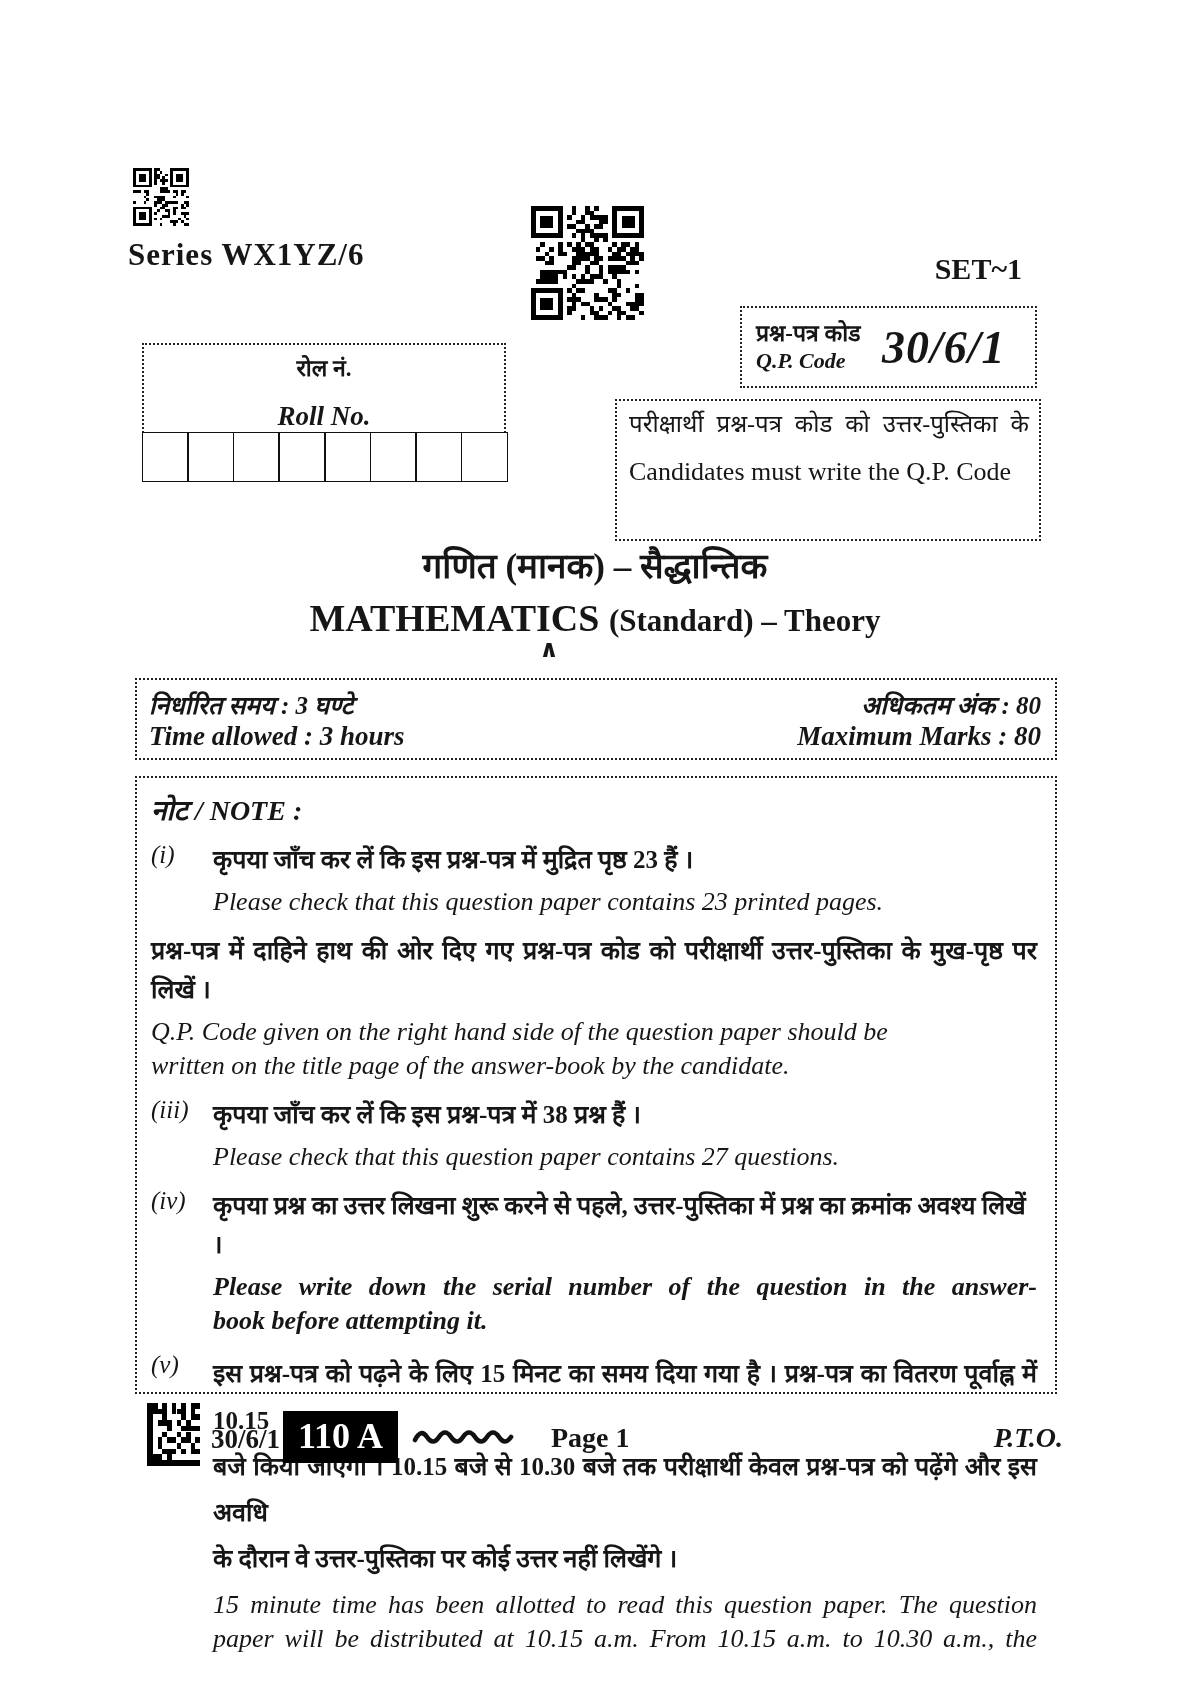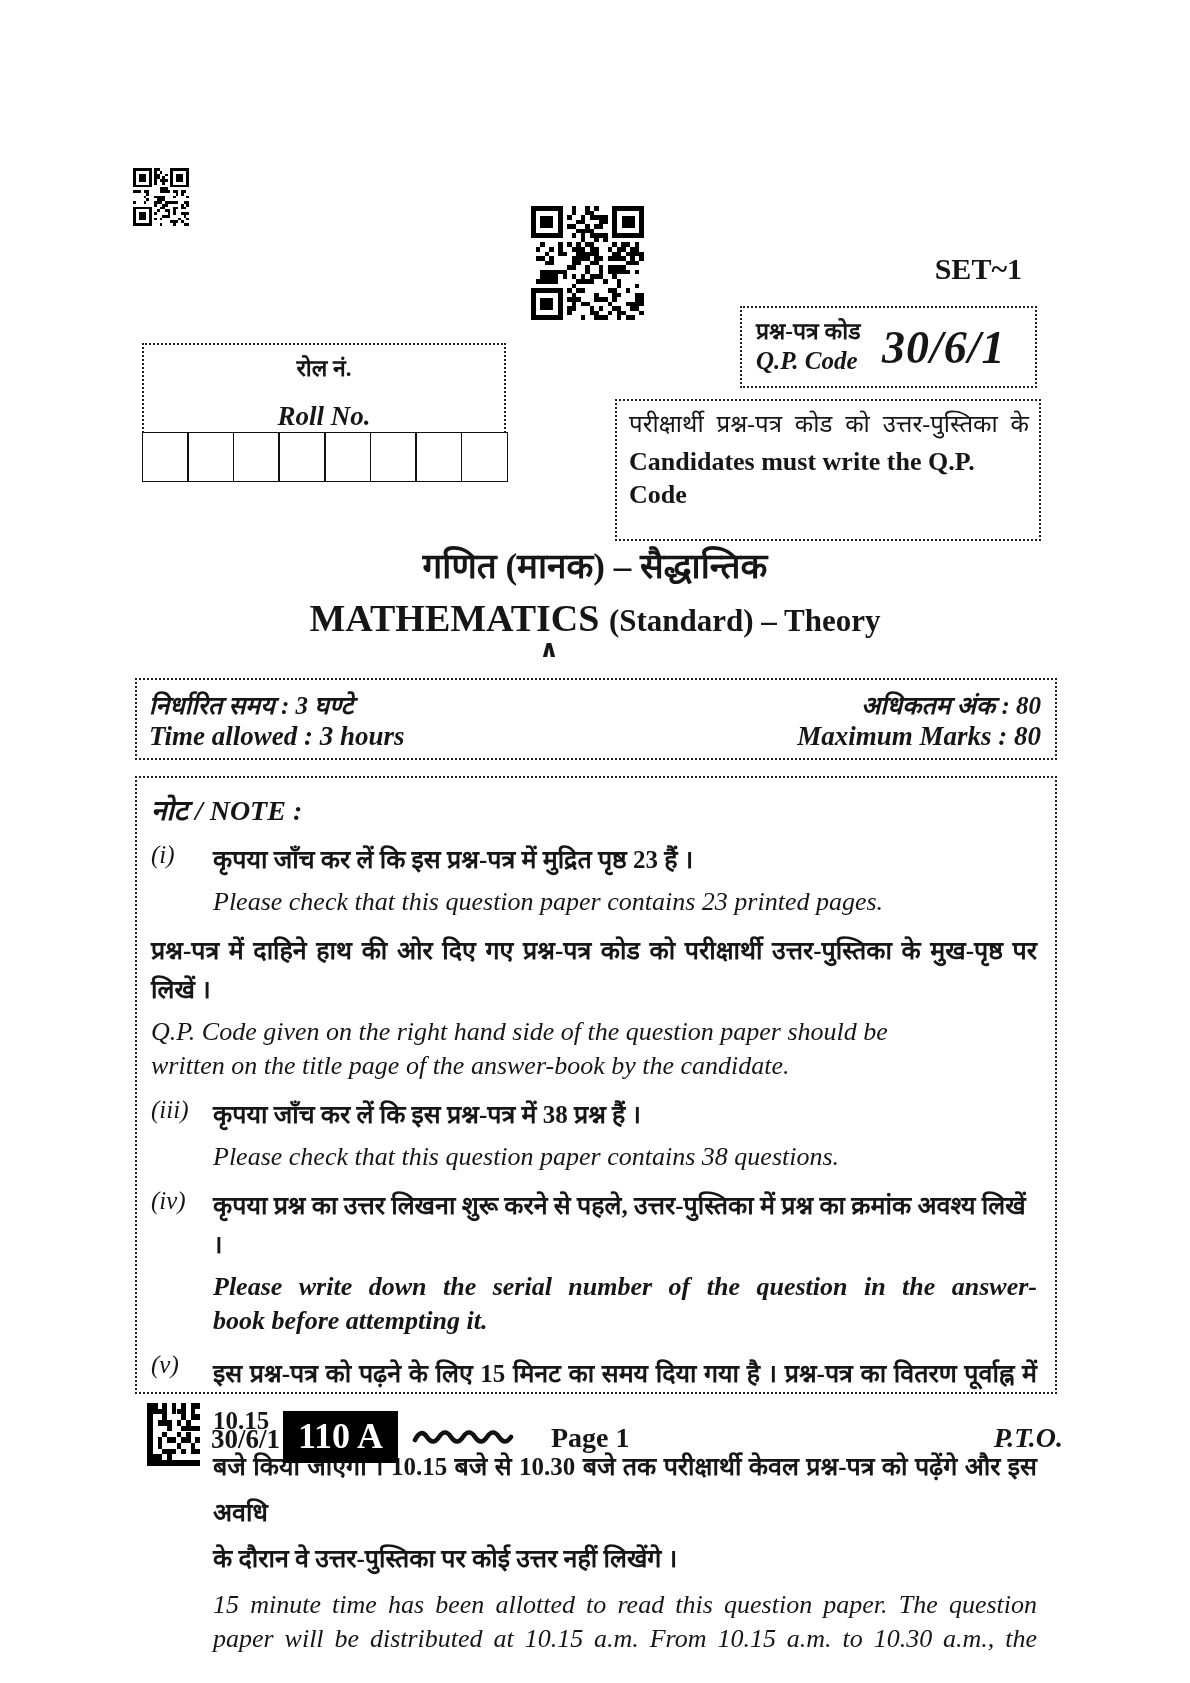--- a/index.html
+++ b/index.html
@@ -22,37 +22,37 @@
               border-left:6px solid #000; border-bottom:6px solid #000; }
   
   .series { position:absolute; left:128px; top:237px; font-size:31px; font-weight:bold; letter-spacing:1px; }
   .set    { position:absolute; right:168px; top:252px; font-size:30px; font-weight:bold; }
   .qp-box {
     position:absolute; left:740px; top:306px; width:297px; height:82px;
     border:2.5px dotted #222; display:flex; align-items:center; padding:4px 8px 4px 14px;
   }
   .qp-labels { line-height:1.2; }
   .qp-hi { font-size:23px; font-weight:bold; }
-  .qp-en { font-size:25px; font-weight:bold; font-style:italic; }
+  .qp-en { font-size:22px; font-weight:bold; font-style:italic; }
   .qp-code { flex:1; text-align:center; font-size:46px; font-weight:bold; font-style:italic; letter-spacing:1px; }
   .roll-box {
     position:absolute; left:142px; top:343px; width:364px; height:138px;
     border:2.5px dotted #222; text-align:center;
   }
   .roll-hi { font-size:23px; font-weight:bold; margin-top:6px; }
   .roll-en { font-size:27px; font-weight:bold; font-style:italic; margin-top:18px; }
   .roll-cells { position:absolute; left:-2.5px; right:-2.5px; bottom:-2.5px; height:50px; display:flex; background:#fff; }
   .roll-cells .cell { flex:1; border:1.5px solid #111; margin-right:-1.5px; }
   .cand-box {
     position:absolute; left:615px; top:399px; width:426px; height:142px;
     border:2.5px dotted #222; padding:6px 10px 4px 12px;
   }
   .cand-hi { font-size:24px; line-height:1.45; }
   .jfull { text-align:justify; text-align-last:justify; }
-  .cand-en { font-size:26px; line-height:1.28; margin-top:3px;font-weight:bold; }
+  .cand-en { font-size:26px; line-height:1.28; margin-top:13px; }
   
   .title-hi { position:absolute; left:0; right:0; top:541px; text-align:center; font-size:35px; font-weight:bold; }
   .title-en { position:absolute; left:0; right:0; top:596px; text-align:center; font-weight:bold; font-size:38px; }
   .title-en .t-suffix { font-size:31px; }
   .caret { position:absolute; left:0; right:0; top:634px; text-align:center; font-size:24px; font-weight:bold; }
   .caret span { position:relative; left:-46px; }
   
   .meta-box {
     position:absolute; left:135px; top:678px; width:922px; height:82px;
     border:2.5px dotted #222; padding:7px 14px 6px 12px;
@@ -181,20 +181,21 @@
       <i style="left:76.19047619047619%;top:90.47619047619048%;width:4.761904761904762%;height:4.761904761904762%"></i>
       <i style="left:85.71428571428571%;top:90.47619047619048%;width:4.761904761904762%;height:4.761904761904762%"></i>
       <i style="left:47.61904761904762%;top:95.23809523809524%;width:4.761904761904762%;height:4.761904761904762%"></i>
       <i style="left:71.42857142857143%;top:95.23809523809524%;width:4.761904761904762%;height:4.761904761904762%"></i>
       <i style="left:90.47619047619048%;top:95.23809523809524%;width:4.761904761904762%;height:4.761904761904762%"></i>
       <i style="left:95.23809523809524%;top:95.23809523809524%;width:4.761904761904762%;height:4.761904761904762%"></i>
       <span class="finder" style="top:0%;left:0%;width:33.333333333333336%;height:33.333333333333336%"></span>
       <span class="finder" style="top:0%;left:66.66666666666667%;width:33.333333333333336%;height:33.333333333333336%"></span>
       <span class="finder" style="top:66.66666666666667%;left:0%;width:33.333333333333336%;height:33.333333333333336%"></span>
     </div>
+  <div class="series">Series WX1YZ/6</div>
   <div class="code-box qr-large">
       <i style="left:36%;top:0%;width:4%;height:4%"></i>
       <i style="left:48%;top:0%;width:4%;height:4%"></i>
       <i style="left:56%;top:0%;width:4%;height:4%"></i>
       <i style="left:36%;top:4%;width:4%;height:4%"></i>
       <i style="left:48%;top:4%;width:4%;height:4%"></i>
       <i style="left:52%;top:4%;width:4%;height:4%"></i>
       <i style="left:32%;top:8%;width:4%;height:4%"></i>
       <i style="left:44%;top:8%;width:4%;height:4%"></i>
       <i style="left:52%;top:8%;width:4%;height:4%"></i>
@@ -451,21 +452,21 @@
         <div class="hi">लिखें ।</div>
         <div class="en">Q.P. Code given on the right hand side of the question paper should be</div>
         <div class="en" style="margin-top:0">written on the title page of the answer-book by the candidate.</div>
       </div>
     </div>
 
     <div class="note-item">
       <span class="num">(iii)</span>
       <div class="body">
         <div class="hi">कृपया जाँच कर लें कि इस प्रश्न-पत्र में 38 प्रश्न हैं ।</div>
-        <div class="en">Please check that this question paper contains 38 questions.</div>
+        <div class="en">Please check that this question paper contains 27 questions.</div>
       </div>
     </div>
 
     <div class="note-item bold">
       <span class="num">(iv)</span>
       <div class="body">
         <div class="hi">कृपया प्रश्न का उत्तर लिखना शुरू करने से पहले, उत्तर-पुस्तिका में प्रश्न का क्रमांक अवश्य लिखें ।</div>
         <div class="en jfull">Please write down the serial number of the question in the answer-</div>
         <div class="en" style="margin-top:0">book before attempting it.</div>
       </div>

